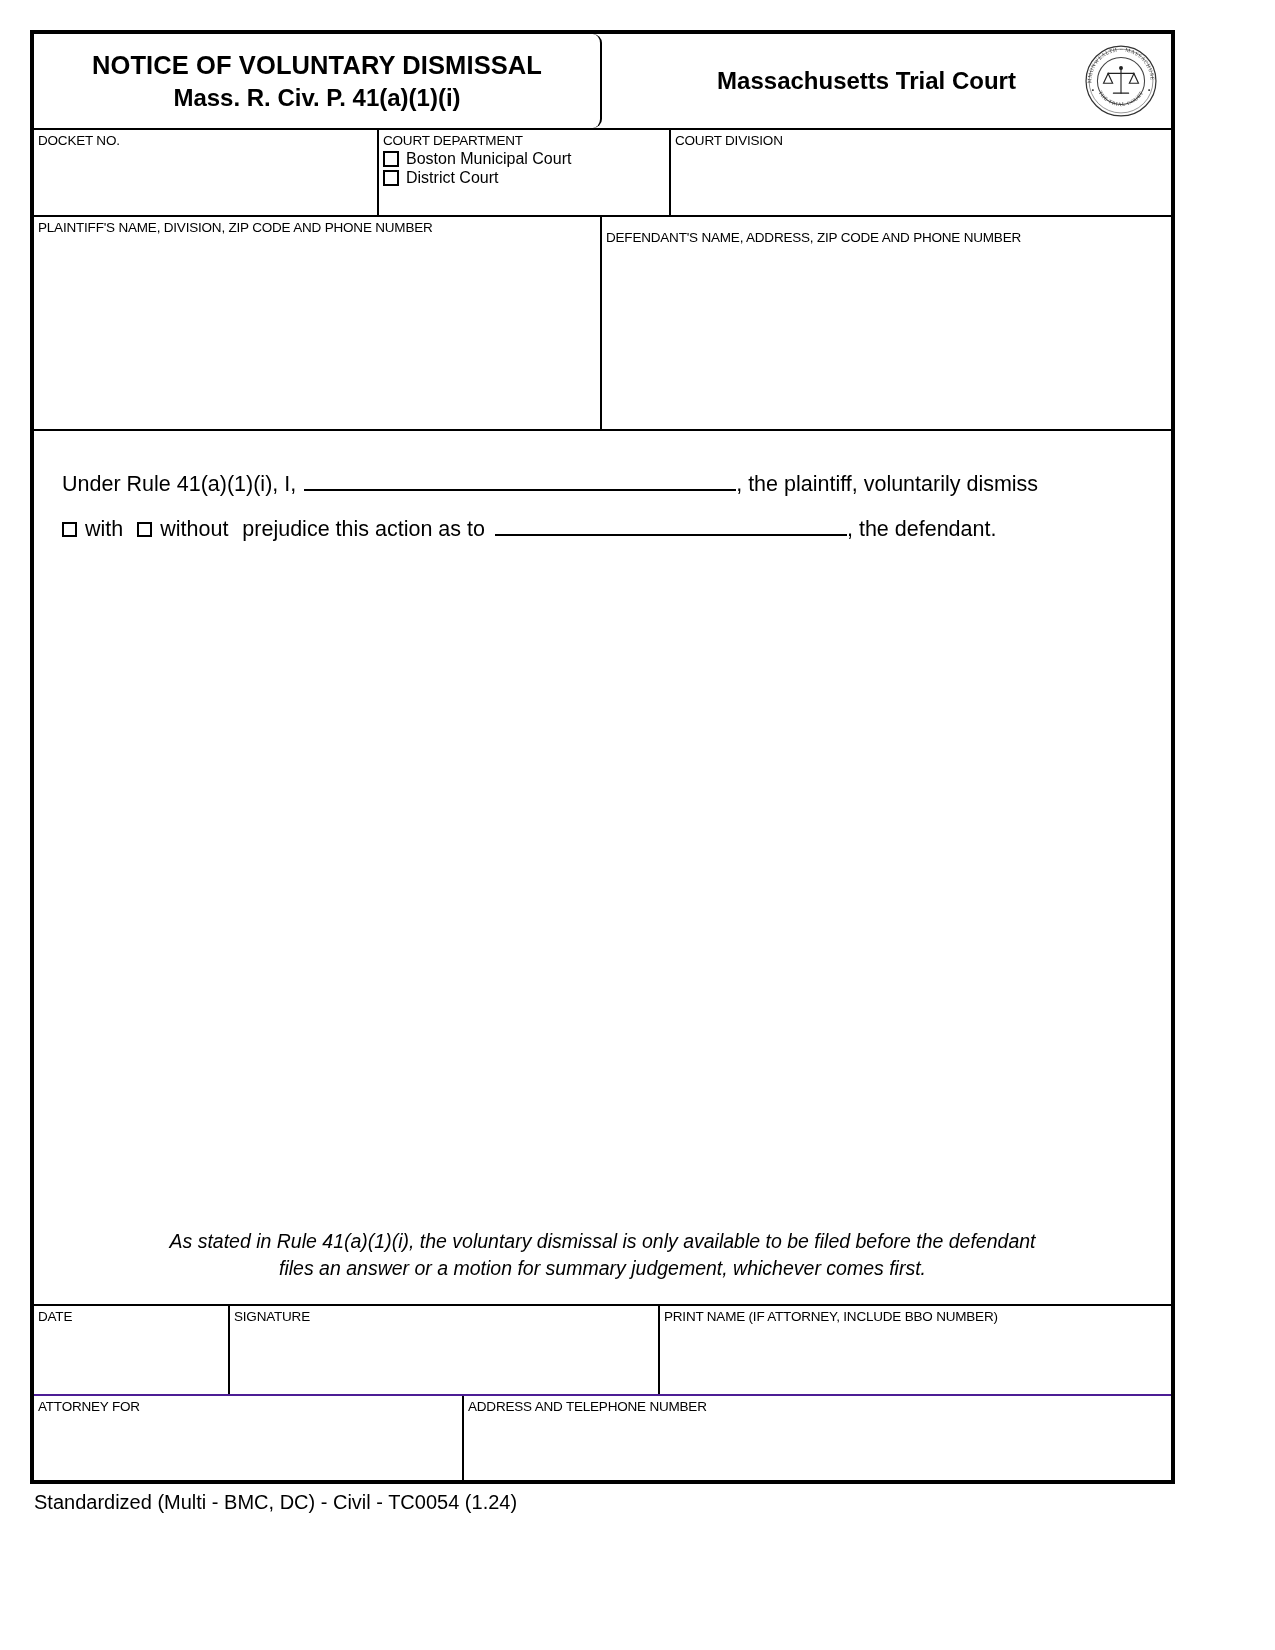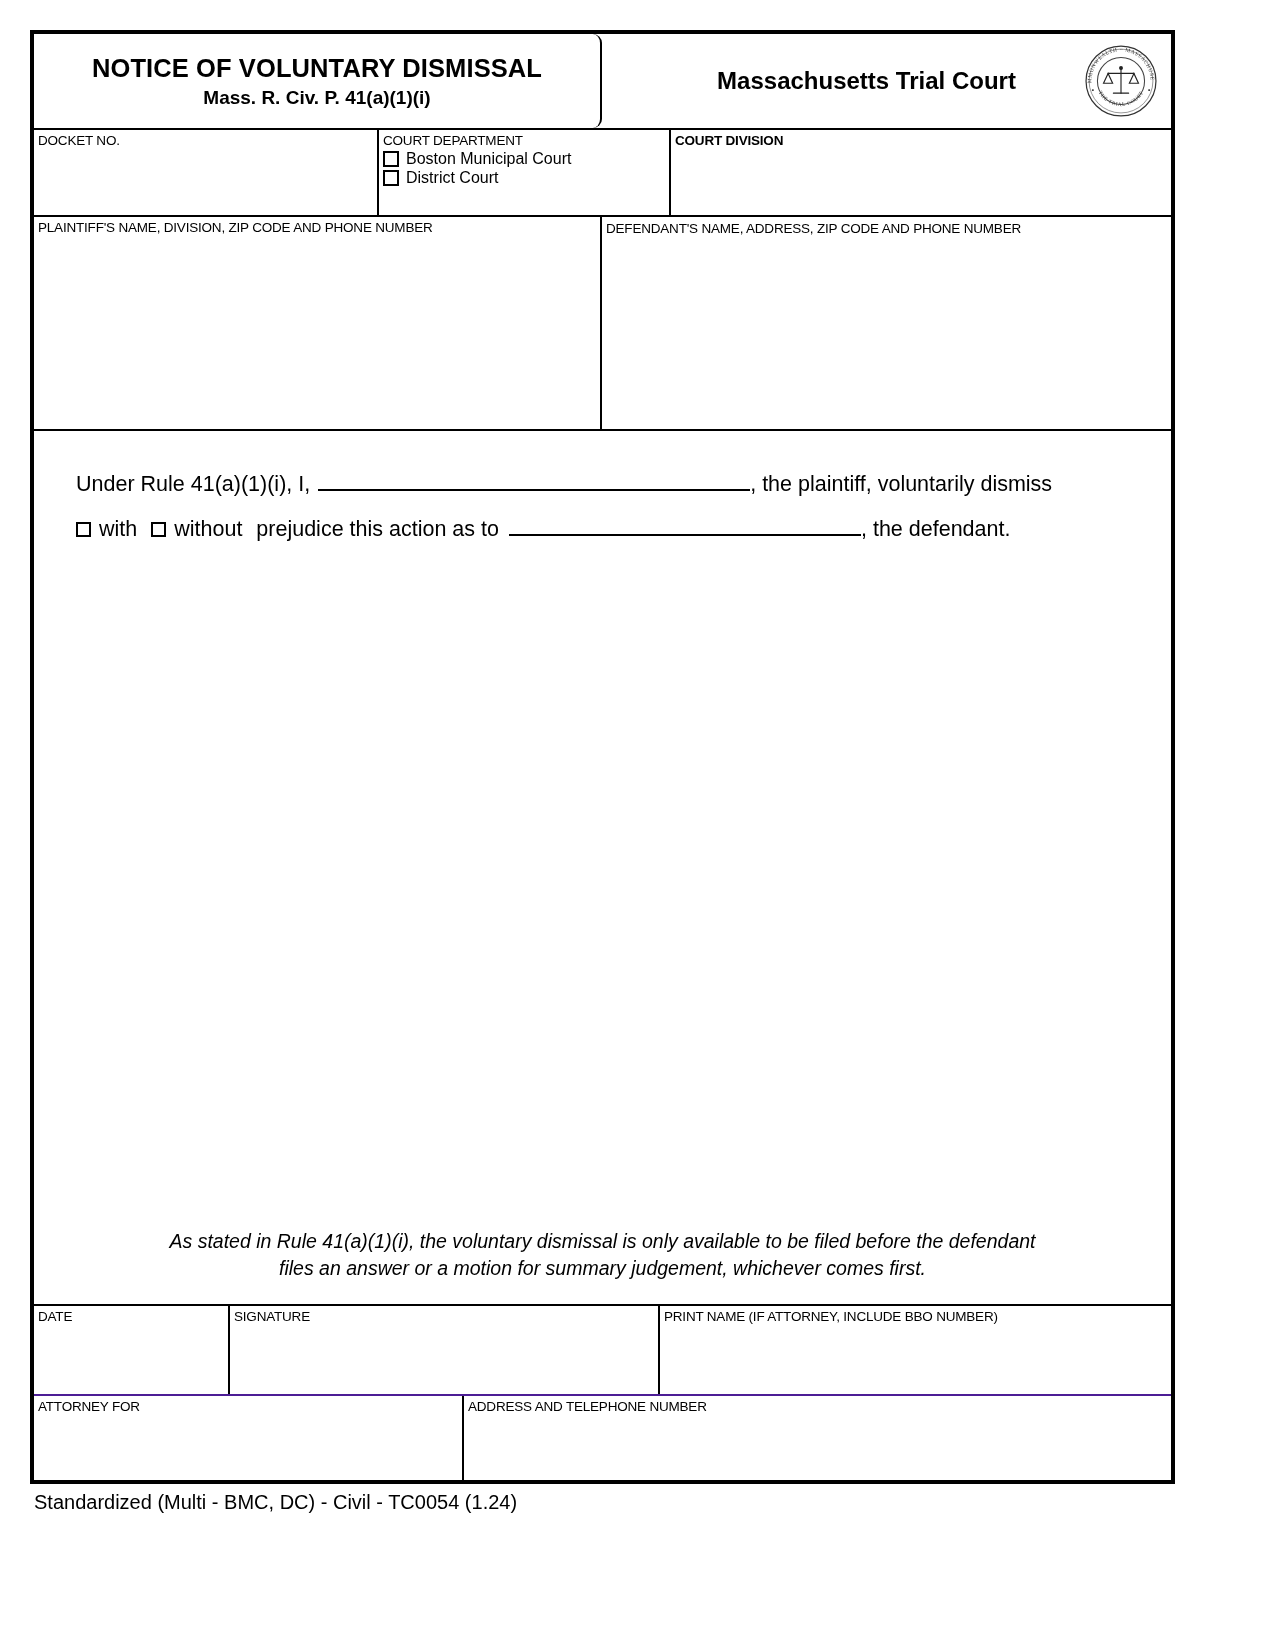--- a/index.html
+++ b/index.html
@@ -50,21 +50,21 @@
     border-radius: 9px;
   }
   .title-main {
     font-size: 25.5px;
     font-weight: bold;
     letter-spacing: 0.1px;
     line-height: 1.12;
     white-space: nowrap;
   }
   .title-sub {
-    font-size: 19px;
+    font-size: 24px;
     font-weight: bold;
     line-height: 1.25;
     margin-top: 3px;
     white-space: nowrap;
   }
   .header-right {
     flex: 1;
     position: relative;
     display: flex;
     align-items: center;
@@ -108,21 +108,20 @@
   .cell-dept {
     width: 292px;
     box-sizing: border-box;
     border-right: 2px solid #000;
     padding: 3px 0 0 4px;
   }
   .cell-div {
     flex: 1;
     box-sizing: border-box;
     padding: 3px 0 0 4px;
-    font-weight: bold;
   }
   .cb-line {
     display: flex;
     align-items: center;
     margin-top: 2px;
   }
   .cb {
     width: 16px;
     height: 16px;
     border: 2px solid #000;
@@ -146,30 +145,30 @@
   }
   .cell-plaintiff {
     width: 568px;
     box-sizing: border-box;
     border-right: 2px solid #000;
     padding: 3px 0 0 4px;
   }
   .cell-defendant {
     flex: 1;
     box-sizing: border-box;
-    padding: 4px 0 0 4px;
+    padding: 13px 0 0 4px;
   }
 
   
   .body-area {
     position: relative;
     height: 875px;
     box-sizing: border-box;
     border-bottom: 2px solid #000;
-    padding: 38px 30px 0 42px;
+    padding: 38px 30px 0 28px;
   }
   .body-line {
     font-size: 21.5px;
     line-height: 1.0;
     display: flex;
     align-items: baseline;
     white-space: nowrap;
   }
   .body-line.second {
     margin-top: 18px;

